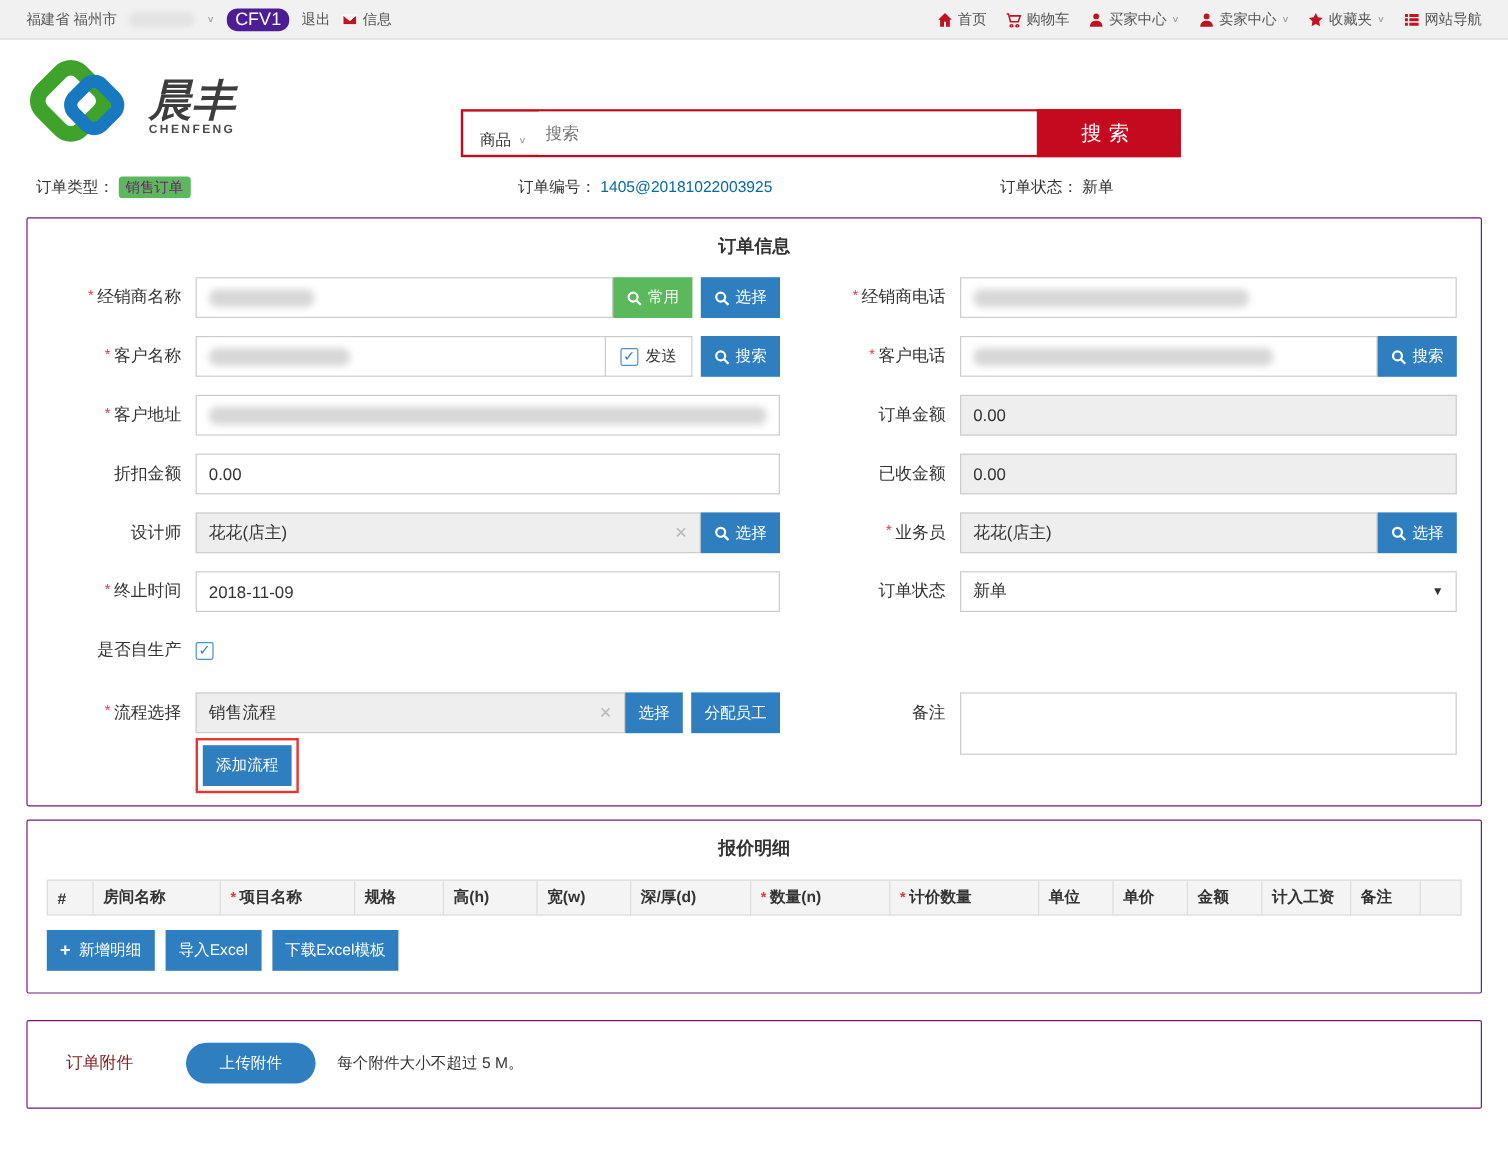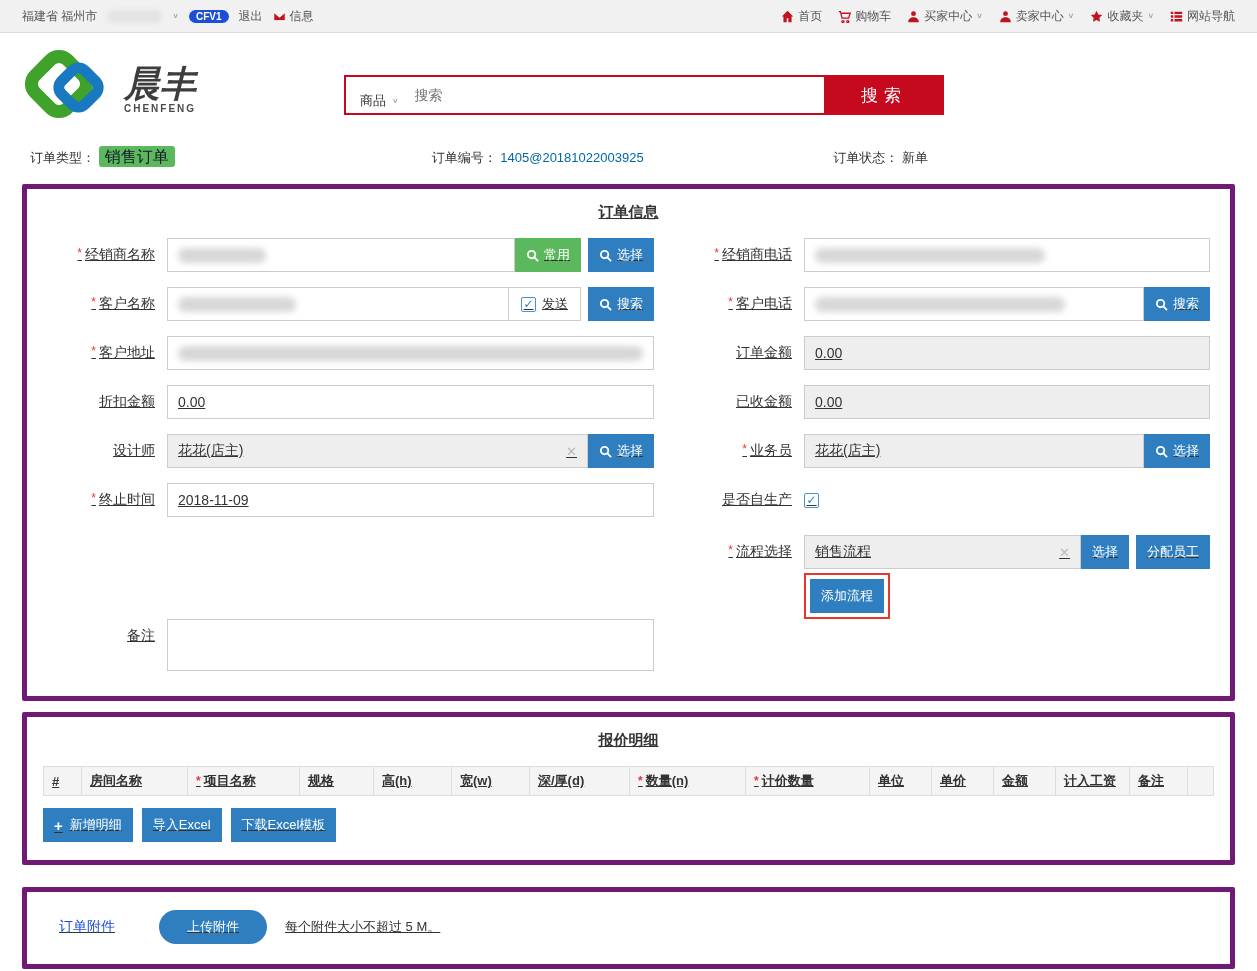--- a/index.html
+++ b/index.html
@@ -8,42 +8,42 @@
 
   
   .topbar { height:33px; background:#f1f1f1; border-bottom:1px solid #ddd;
     display:flex; justify-content:space-between; align-items:center; padding:0 22px; font-size:12px; color:#555;}
   .topbar .left, .topbar .right { display:flex; align-items:center; gap:10px; }
   .topbar .right { gap:16px; }
   .tb-item { display:flex; align-items:center; gap:4px; cursor:pointer; color:#555; }
   .tb-icon { width:13px; height:13px; fill:#c1121f; display:inline-block; }
   .caret { font-size:9px; color:#999; transform:scaleY(.8); }
   .user-mask { width:55px; height:13px; background:#e3e3e3; border-radius:7px; filter:blur(2px); }
-  .vip-badge { background:#1d4ed8; color:#fff; font-weight:bold; font-size:10px; padding:1px 7px; border-radius:9px; }
-
-  
-  .header { display:flex; align-items:center; padding:14px 22px 10px 22px; }
+  .vip-badge { background:#4c1d95; color:#fff; font-weight:normal; font-size:15px; padding:1px 7px; border-radius:9px; }
+
+  
+  .header { display:flex; align-items:flex-end; padding:14px 22px 10px 22px;gap:40px; }
   .brand { display:flex; align-items:center; width:300px; }
   .brand-text { margin-left:10px; }
   .brand-name { font-size:36px; font-weight:bold; color:#3d3d3d; font-style:italic; line-height:38px;}
   .brand-sub { font-size:10px; font-weight:bold; letter-spacing:2px; color:#4a4a4a; }
   .search-wrap { margin-left:22px; margin-top:12px; display:flex; }
   .search-box { display:flex; width:600px; height:40px; border:2px solid #c50a1f; background:#fff; }
   .search-cat { display:flex; align-items:center; gap:6px; padding:12px 10px 0 14px; font-size:13px; color:#333; cursor:pointer; }
   .search-input { flex:1; border:none; outline:none; font-size:14px; color:#999; padding:0 6px; font-family:inherit;}
   .search-btn { width:120px; height:40px; margin:-2px -2px -2px 0; background:#c50a1f; color:#fff;
     font-size:17px; border:none; cursor:pointer; letter-spacing:6px; font-family:inherit;}
 
   
   .meta-row { display:grid; grid-template-columns:1fr 1fr 1fr; padding:6px 22px 12px 30px; font-size:13px; color:#333; align-items:center;}
-  .badge-green { background:#5cb85c; color:#0f172a; padding:2px 6px; border-radius:3px; font-size:16px; }
+  .badge-green { background:#5cb85c; color:#701a75; padding:2px 6px; border-radius:3px; font-size:12px; }
   .link { color:#0369a1; text-decoration:none; cursor:pointer; }
 
   
-  .panel { margin:4px 22px 0 22px; border:5px solid #701a75; border-radius:2px; padding:14px 16px 10px 16px; background:#fff;text-decoration:underline; }
+  .panel { margin:4px 22px 0 22px; border:1px solid #701a75; border-radius:2px; padding:14px 16px 10px 16px; background:#fff; }
   .panel-title { text-align:center; font-size:15px; font-weight:bold; color:#333; margin-bottom:16px; }
 
   
   .form-grid { display:grid; grid-template-columns:1fr 1fr; column-gap:30px; padding:0 4px; }
   .frow { display:flex; align-items:flex-start; margin-bottom:15px; min-height:34px;}
   .frow > label { width:108px; flex:0 0 108px; text-align:right; padding-top:8px; margin-right:12px; font-size:14px; color:#333; white-space:nowrap;}
   .req { color:#e4393c; font-size:12px; margin-right:3px; vertical-align:2px;}
   .ctrl { flex:1; display:flex; align-items:stretch; height:34px; }
   .tbox { flex:1; border:1px solid #ccc; background:#fff; display:flex; align-items:center; padding:0 10px; font-size:14px; color:#333; min-width:0;}
   .tbox.gray { background:#eee; }
@@ -69,21 +69,21 @@
   .qcell { display:flex; align-items:center; padding:0 8px; border-right:1px solid #ddd; white-space:nowrap; overflow:hidden;}
   .qcell:last-child { border-right:none; }
   .c0{width:38px;} .c1{width:106px;} .c2{width:112px;} .c3{width:74px;} .c4{width:78px;align-items:center;} .c5{width:78px;}
   .c6{width:100px;} .c7{width:116px;} .c8{width:124px;} .c9{width:62px;} .c10{width:62px;} .c11{width:62px;}
   .c12{width:74px;} .c13{width:58px;} .c14{flex:1;}
   .qbtns { display:flex; gap:9px; margin:12px 0 8px 0; }
   .plus-icon { font-size:15px; font-weight:bold; margin-right:2px;}
 
   
   .attach-row { display:flex; align-items:center; padding:8px 4px 10px 16px; }
-  .attach-label { width:100px; font-size:14px; color:#1d4ed8; }
+  .attach-label { width:100px; font-size:14px; color:#7f1d1d; }
   .btn.pill { border-radius:17px; padding:0 28px; }
   .attach-note { margin-left:18px; font-size:13px; color:#333; }
 
   
   .submit-row { display:flex; justify-content:flex-end; padding:56px 49px 22px 0; }
 
   .mask { background:#d7d7d7; border-radius:7px; filter:blur(3px); height:15px; }
 </style>
 </head>
 <body>
@@ -328,20 +328,29 @@
 
     <div class="frow">
       <label><span class="req">*</span><span>终止时间</span></label>
       <div class="ctrl">
         <div class="tbox">
             <span>2018-11-09</span>
           </div>
       </div>
     </div>
 
+    <div class="frow">
+      <label><span>订单状态</span></label>
+      <div class="ctrl">
+        <div class="selectbox">
+          <span>新单</span>
+          <span class="sel-caret">▼</span>
+        </div>
+      </div>
+    </div>
 
     <div class="frow checkbox-row">
       <label><span>是否自生产</span></label>
       <div class="ctrl" style="align-items:center;">
         <span class="checkbox"></span>
       </div>
     </div>
     <div></div>
 
     <div>

